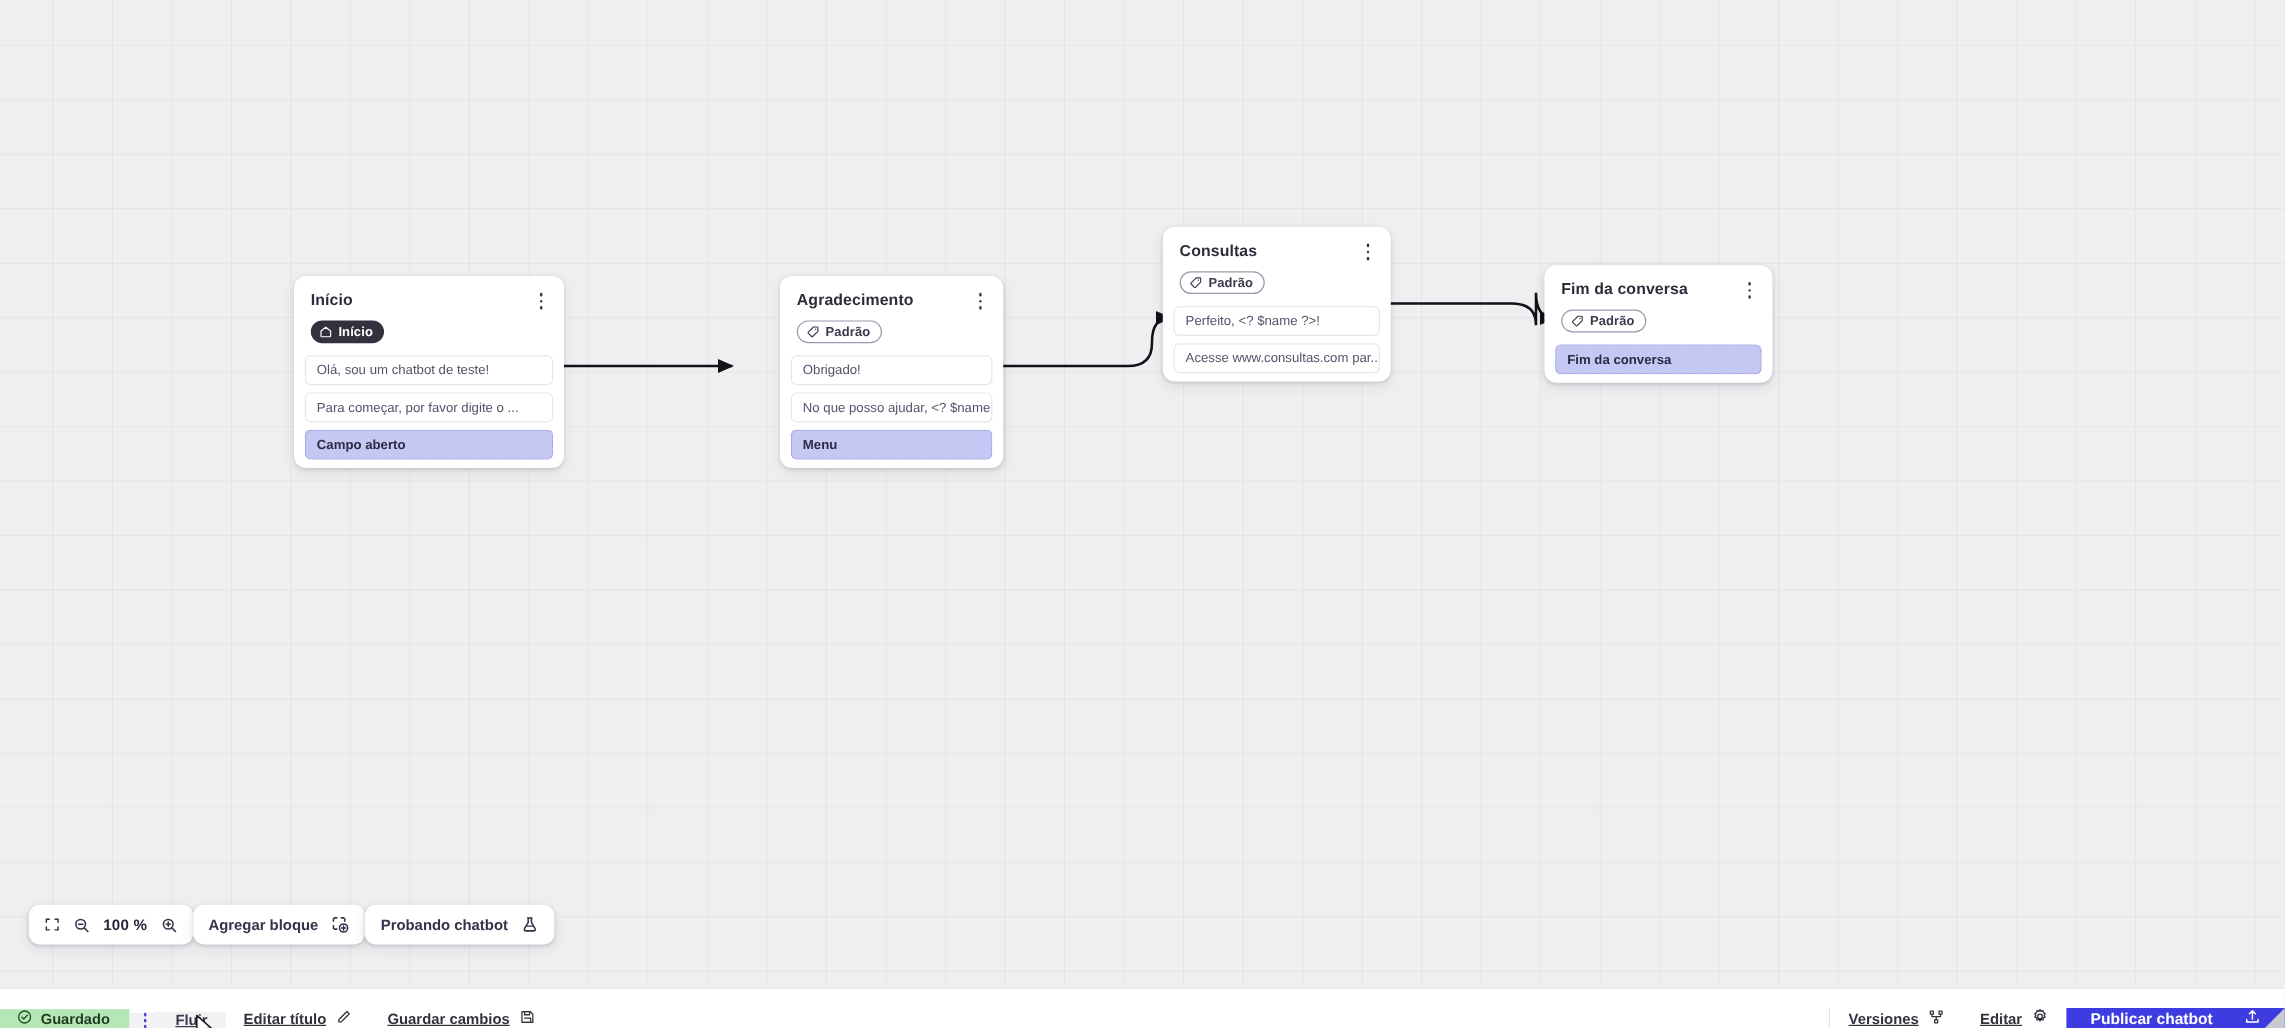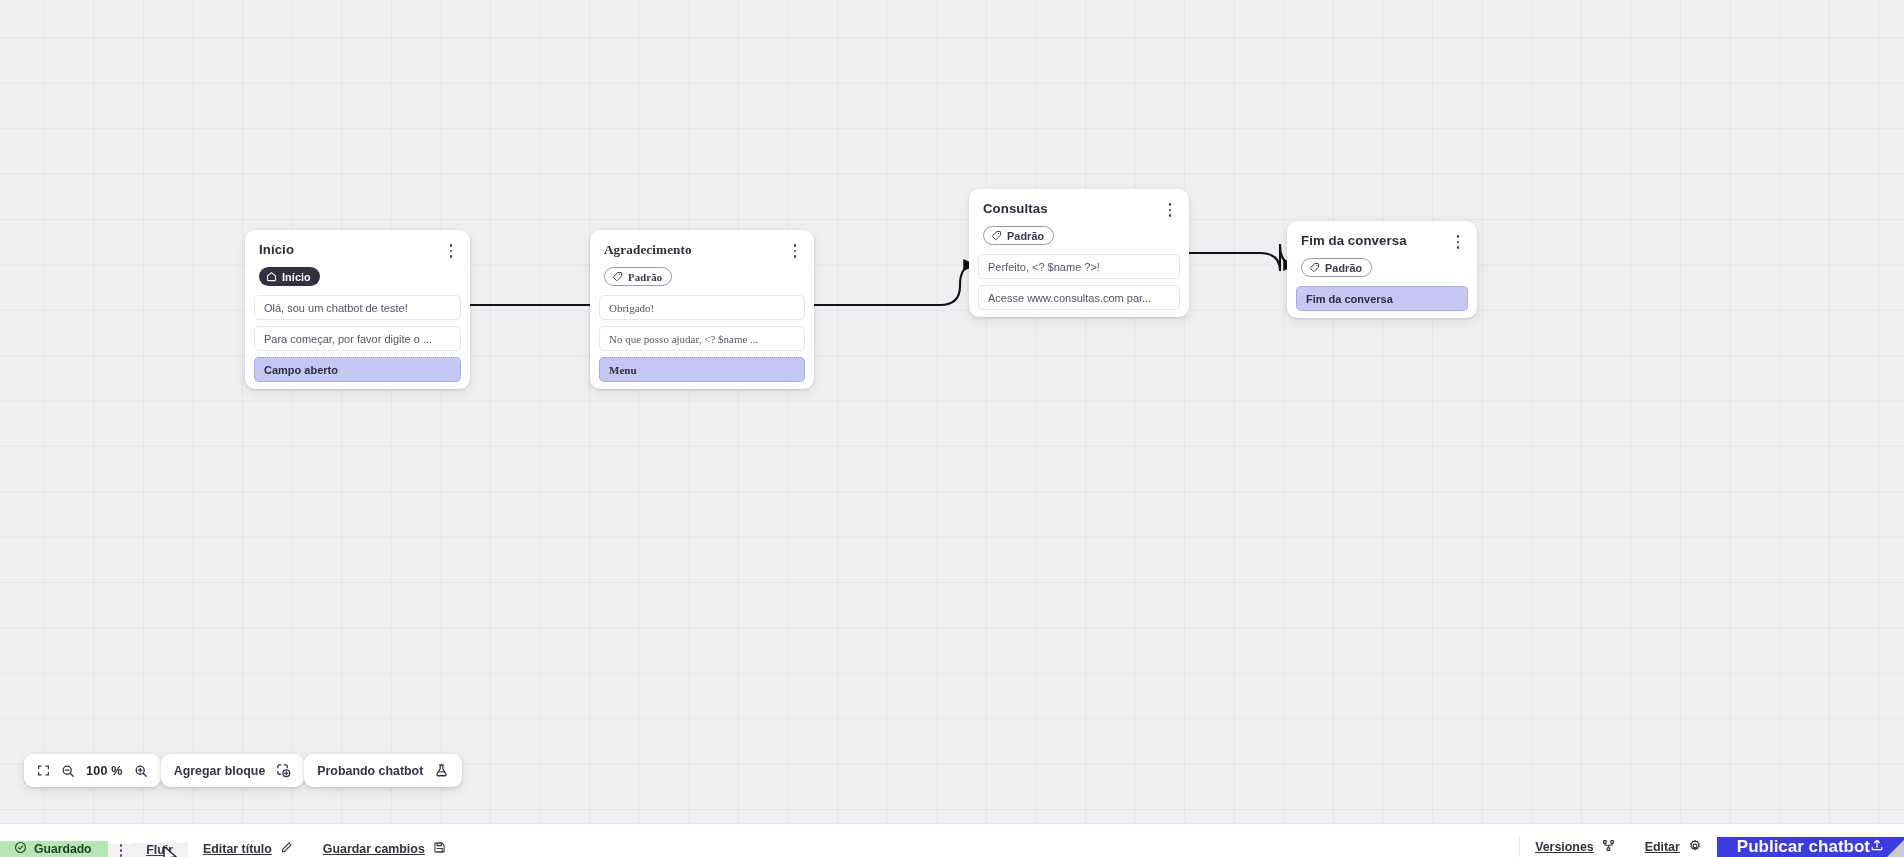--- a/index.html
+++ b/index.html
@@ -143,24 +143,24 @@
     padding: 0 9px 0 12px;
     background: #f2f2f5;
     cursor: pointer;
   }
   .bb-kebab i { width: 2.6px; height: 2.6px; border-radius: 50%; background: #4a4ad8; display: block; }
   #bb-spacer { flex: 1; }
   #bb-right { display: flex; align-items: stretch; border-left: 1px solid #e4e4ec; }
   #publish {
     background: #3c3ce0;
     color: #ffffff;
-    display: flex; align-items: center; gap: 0;
+    display: flex; align-items: center; gap: 26px;
     padding: 0 20px;
     font-weight: 700;
-    font-size: 17px;
+    font-size: 13px;
     cursor: pointer;
     position: relative;
   }
   #resize-grip {
     position: absolute; right: 0; bottom: 0;
     width: 0; height: 0;
     border-style: solid;
     border-width: 0 0 17px 17px;
     border-color: transparent transparent #c9c9cf transparent;
   }
@@ -204,21 +204,21 @@
           <span>Início</span>
         </span>
       </div>
       <div class="rows">
         <div class="row row-msg">Olá, sou um chatbot de teste!</div>
         <div class="row row-msg">Para começar, por favor digite o ...</div>
         <div class="row row-action">Campo aberto</div>
       </div>
     </div>
 
-    <div class="node" style="left:590px; top:230px; width:224px;font-family:Liberation Serif, serif;">
+    <div class="node" style="left:650px; top:230px; width:186px;">
       <div class="node-head">
         <div class="node-title">Agradecimento</div>
         <div class="kebab">
             <i></i>
             <i></i>
             <i></i>
           </div>
         <span class="badge badge-outline">
           <svg width="11" height="11" viewBox="0 0 16 16" fill="none" stroke="#3a3a4d" stroke-width="1.4" stroke-linejoin="round">
               <path d="M8.6 2.2H13a.9.9 0 0 1 .9.9v4.4L7.6 13.7a.9.9 0 0 1-1.3 0L2.3 9.7a.9.9 0 0 1 0-1.3z"></path>
@@ -227,21 +227,21 @@
           <span>Padrão</span>
         </span>
       </div>
       <div class="rows">
         <div class="row row-msg">Obrigado!</div>
         <div class="row row-msg">No que posso ajudar, &lt;? $name ...</div>
         <div class="row row-action">Menu</div>
       </div>
     </div>
 
-    <div class="node" style="left:969px; top:189px; width:220px;">
+    <div class="node" style="left:969px; top:189px; width:190px;">
       <div class="node-head">
         <div class="node-title">Consultas</div>
         <div class="kebab">
             <i></i>
             <i></i>
             <i></i>
           </div>
         <span class="badge badge-outline">
           <svg width="11" height="11" viewBox="0 0 16 16" fill="none" stroke="#3a3a4d" stroke-width="1.4" stroke-linejoin="round">
               <path d="M8.6 2.2H13a.9.9 0 0 1 .9.9v4.4L7.6 13.7a.9.9 0 0 1-1.3 0L2.3 9.7a.9.9 0 0 1 0-1.3z"></path>

